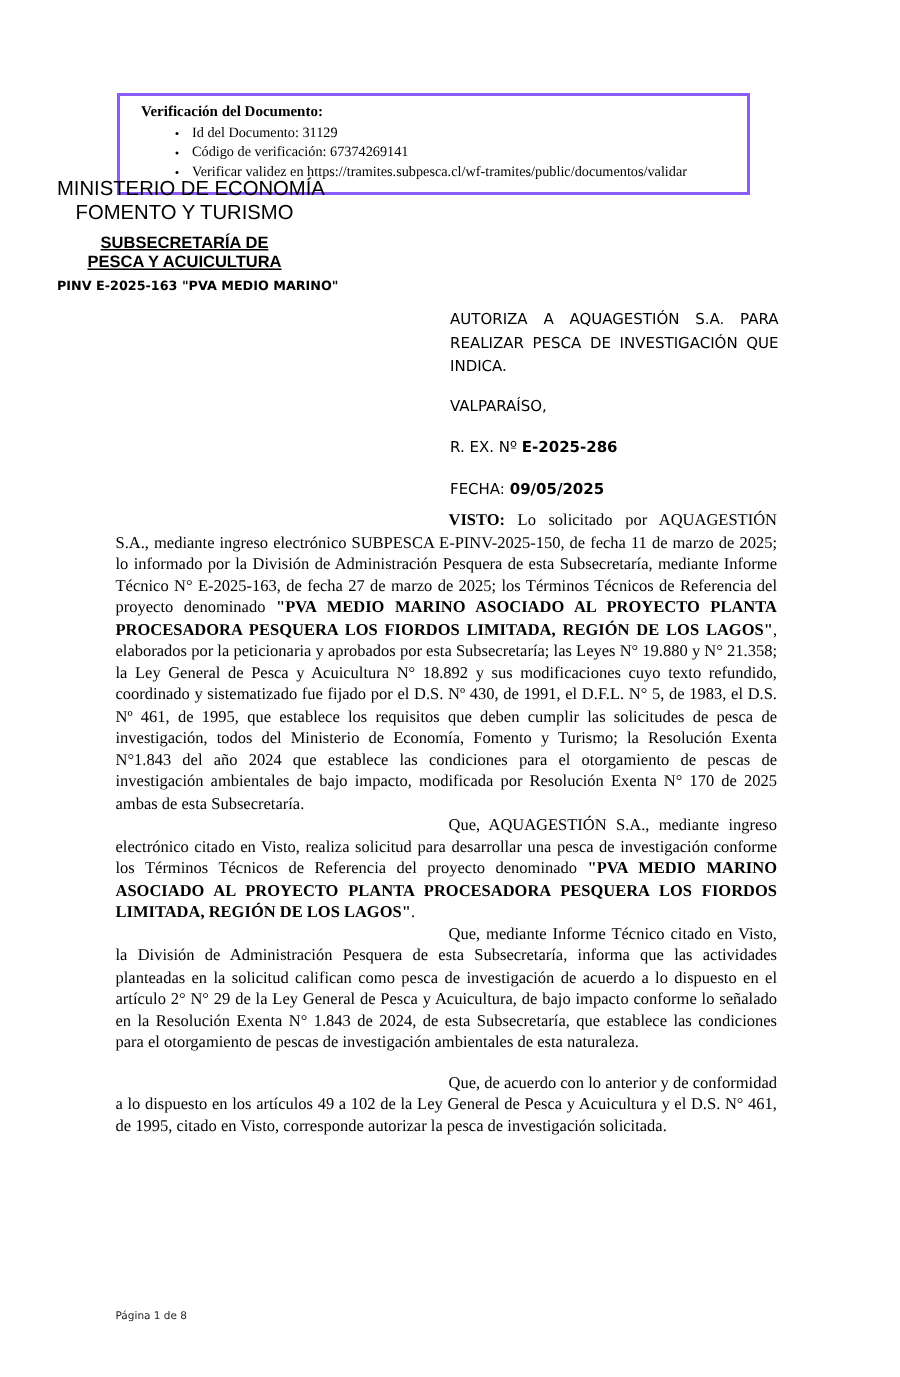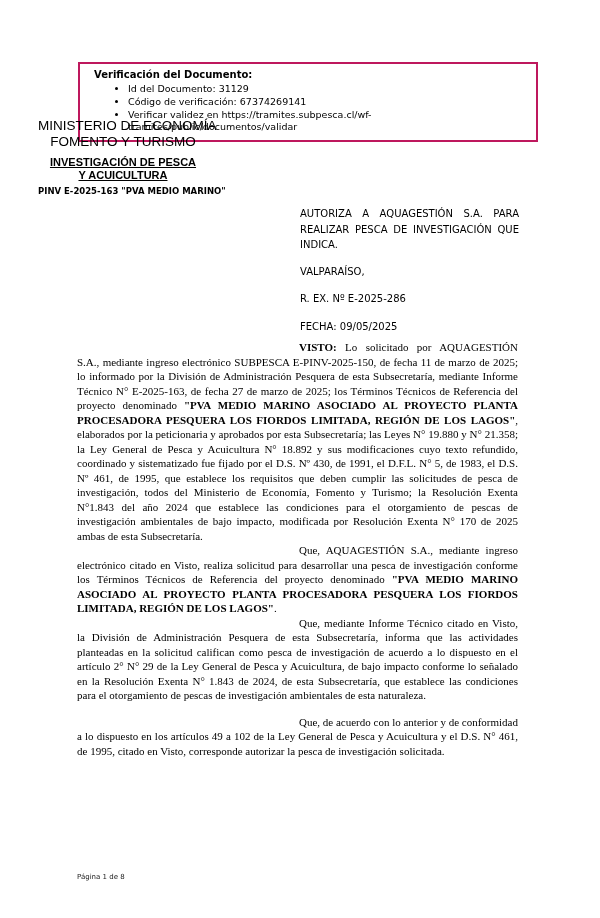--- a/index.html
+++ b/index.html
@@ -10,26 +10,27 @@
     background: #ffffff;
     color: #000;
     font-family: "DejaVu Sans", sans-serif;
     overflow: hidden;
   }
 
   
   .verify-box {
     position: absolute;
     left: 78px; top: 62px;
-    width: 460px;
+    width: 422px;
     box-sizing: border-box;
-    border: 2px solid #be185d;
+    border: 2px solid #8b5cf6;
     padding: 5px 6px 7px 14px;
     font-size: 9.5px;
     line-height: 12px;
+    font-family: Liberation Serif, serif;
   }
   .verify-title { font-weight: bold; font-size: 10px; }
   .verify-list { margin: 2px 0 0 0; padding-left: 34px; }
   .verify-list li { list-style-type: disc; margin-top: 1px; }
 
   
   .org-block {
     position: absolute;
     left: 38px; top: 118px;
     width: 170px;
@@ -62,21 +63,21 @@
     position: absolute;
     left: 300px; top: 206px;
     width: 219px;
     font-size: 10px;
     line-height: 15.5px;
   }
   .subject { text-align: justify; }
   .place { margin-top: 11px; }
   .rex { margin-top: 12px; }
   .fecha { margin-top: 12px; }
-  .rex b, .fecha b { font-weight: normal; }
+  .rex b, .fecha b { font-weight: bold; }
 
   
   .doc-body {
     position: absolute;
     left: 77px; top: 340px;
     width: 441px;
     font-size: 11px;
     line-height: 14.5px;
     text-align: justify;
     font-family: Liberation Serif, serif;
@@ -110,21 +111,21 @@
     <ul class="verify-list">
       <li>Id del Documento: 31129</li>
       <li>Código de verificación: 67374269141</li>
       <li>Verificar validez en https://tramites.subpesca.cl/wf-tramites/public/documentos/validar</li>
     </ul>
   </div>
 
   <div class="org-block">
     <div class="ministry-line">MINISTERIO DE ECONOMÍA</div>
     <div class="ministry-line">FOMENTO Y TURISMO</div>
-    <div class="subsecretaria">INVESTIGACIÓN DE PESCA Y ACUICULTURA</div>
+    <div class="subsecretaria">SUBSECRETARÍA DE PESCA Y ACUICULTURA</div>
     <div class="pinv">PINV E-2025-163 "PVA MEDIO MARINO"</div>
   </div>
 
   <div class="right-block">
     <div class="subject">AUTORIZA A AQUAGESTIÓN S.A. PARA REALIZAR PESCA DE INVESTIGACIÓN QUE INDICA.</div>
     <div class="place">VALPARAÍSO,</div>
     <div class="rex"><span>R. EX. Nº </span><b>E-2025-286</b></div>
     <div class="fecha"><span>FECHA: </span><b>09/05/2025</b></div>
   </div>
 

